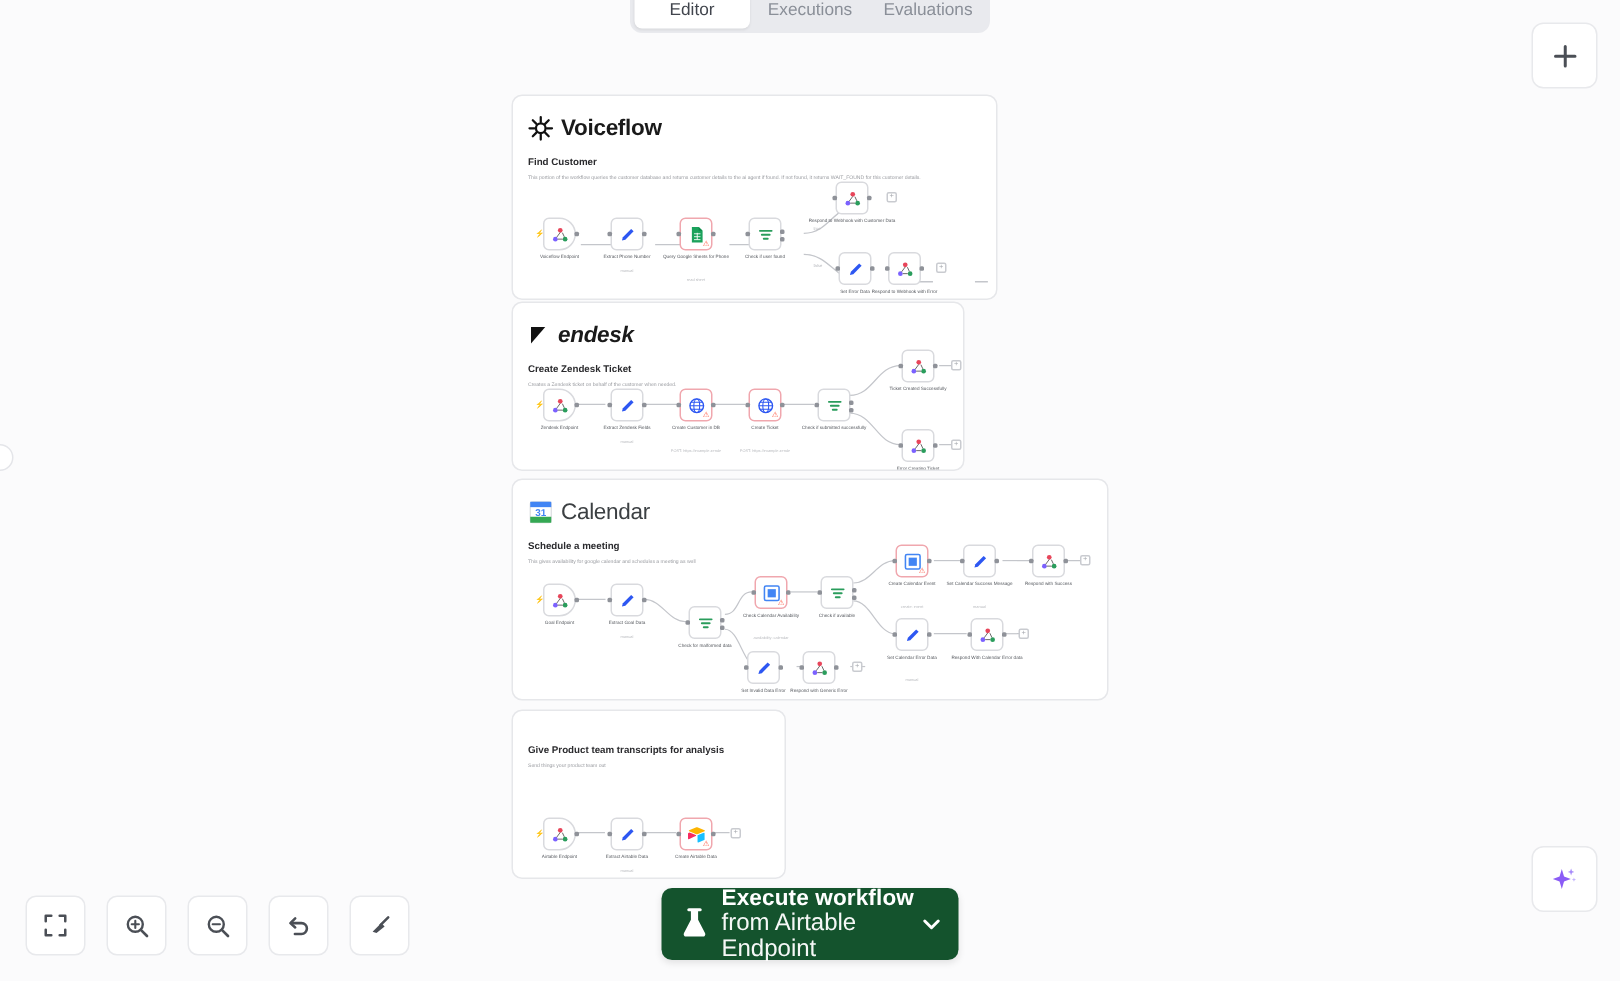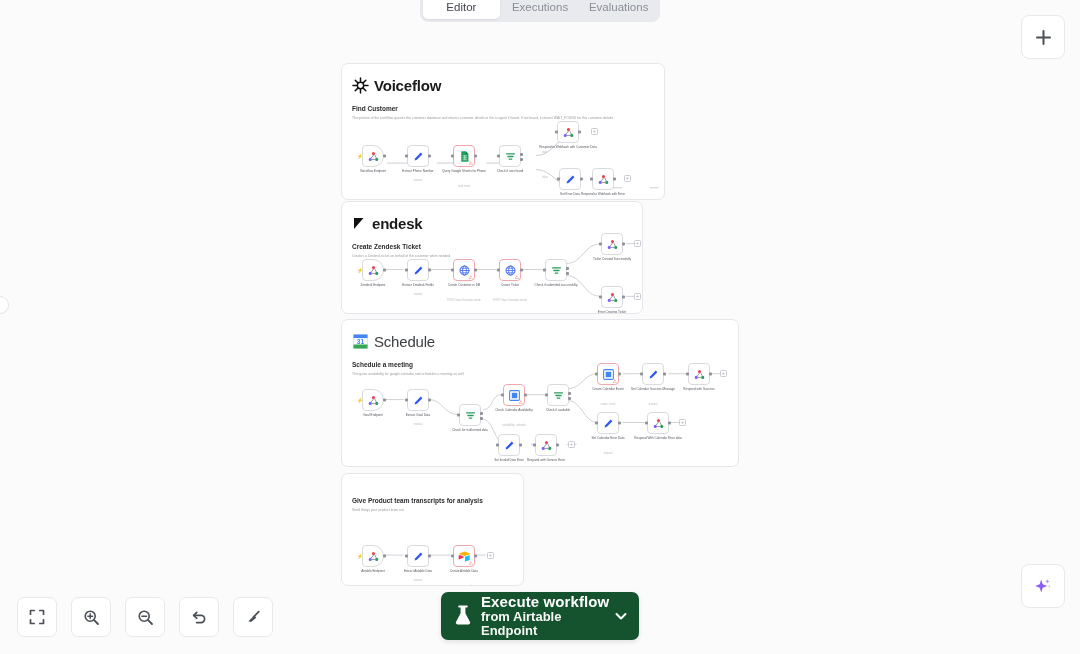--- a/index.html
+++ b/index.html
@@ -80,21 +80,21 @@
     border-radius: 7px;
     display: flex; align-items: center;
     padding: 0 10px 0 12px;
     color: #fff;
     cursor: pointer;
     z-index: 36;
     box-shadow: 0 2px 5px rgba(0,0,0,.10);
   }
   #execute-btn .exlabel { flex: 1; margin-left: 8px; line-height: 1.08; }
   #execute-btn .l1 { font-size: 15px; font-weight: 700; letter-spacing: .1px; }
-  #execute-btn .l2 { font-size: 13px; font-weight: 700; opacity: .96; }
+  #execute-btn .l2 { font-size: 16px; font-weight: 400; opacity: .96; }
 
   
   .card {
     position: absolute;
     background: #fff;
     border: 1px solid #e6e7ea;
     border-radius: 7px;
     overflow: hidden;
   }
   .card-head { padding: 12px 10px 2px 10px; }
@@ -350,21 +350,21 @@
     </div>
   </div>
 
   <div class="card" style="left:341px; top:201px; width:302px; height:113px;">
     <div class="card-head">
       <div class="brand">
         <svg width="18" height="17" viewBox="0 0 18 17">
           <path d="M2 3 H11.5 L2 14 Z" fill="#111"></path>
           <path d="M11.5 14 H2 L11.5 3 Z" fill="#111" opacity="0"></path>
         </svg>
-        <span class="brand-name" style="margin-left:-3px;">endesk</span>
+        <span class="brand-name" style="margin-left:-3px;font-style:italic;">endesk</span>
       </div>
       <div class="card-title">Create Zendesk Ticket</div>
       <div class="card-desc">Creates a Zendesk ticket on behalf of the customer when needed.</div>
     </div>
 
     <div class="graph">
       <svg class="wires" viewBox="0 0 302 113">
         <path d="M42 68 H62"></path>
         <path d="M88 68 H110"></path>
         <path d="M134 68 H156"></path>
@@ -467,21 +467,21 @@
     <div class="card-head">
       <div class="brand">
         <svg width="17" height="17" viewBox="0 0 17 17">
           <rect x="1.5" y="1.5" width="14" height="14" rx="1.6" fill="#fff" stroke="#dadce0" stroke-width=".8"></rect>
           <rect x="1.5" y="1.5" width="14" height="3.6" fill="#4285f4"></rect>
           <rect x="1.5" y="11.5" width="14" height="4" fill="#34a853"></rect>
           <rect x="11.6" y="1.5" width="3.9" height="14" fill="#fbbc04" opacity=".0"></rect>
           <rect x="1.5" y="5.1" width="3.2" height="6.4" fill="#ea4335" opacity=".0"></rect>
           <text x="8.5" y="11.2" font-size="6.6" font-weight="bold" fill="#4285f4" text-anchor="middle" font-family="Liberation Sans, sans-serif">31</text>
         </svg>
-        <span class="brand-name" style="font-weight:400; color:#3c4043;">Schedule</span>
+        <span class="brand-name" style="font-weight:400; color:#3c4043;">Calendar</span>
       </div>
       <div class="card-title">Schedule a meeting</div>
       <div class="card-desc">This gives availability for google calendar and schedules a meeting as well</div>
     </div>
 
     <div class="graph">
       <svg class="wires" viewBox="0 0 398 148">
         <path d="M42 80 H62"></path>
         <path d="M88 80 C100 80 104 95 116 95"></path>
         <path d="M142 90 C152 90 150 75 160 75"></path>

